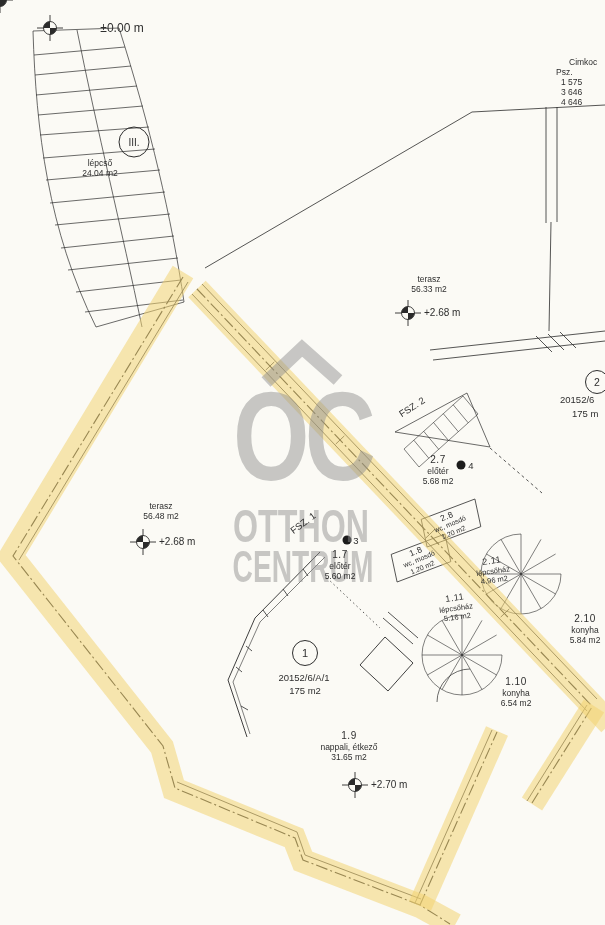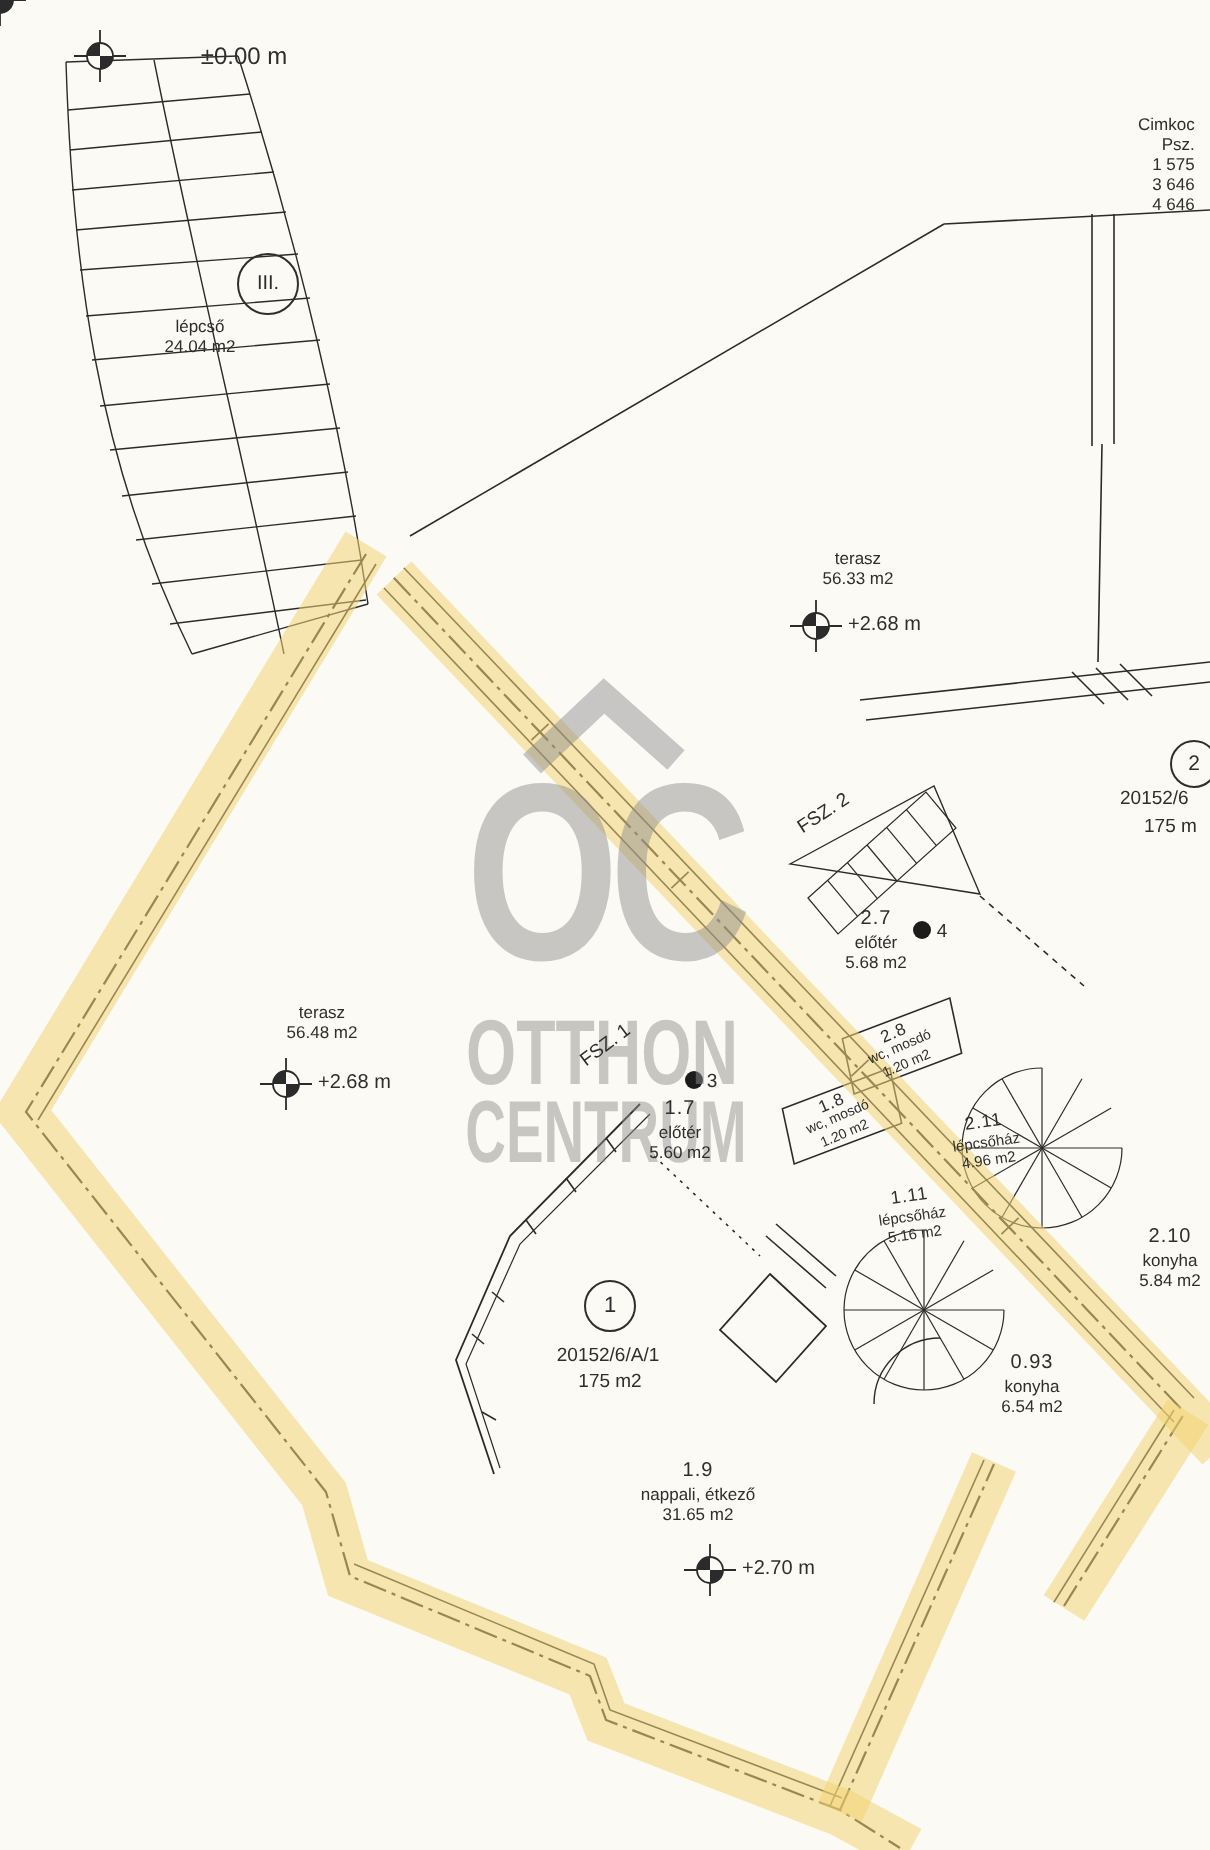--- a/index.html
+++ b/index.html
@@ -6,21 +6,21 @@
   #plan{
     position:relative;width:605px;height:925px;overflow:hidden;
     background:#fbfaf5;
     font-family:"Liberation Sans",sans-serif;color:#2e2e2e;
   }
   #linework{position:absolute;left:0;top:0;z-index:1;}
   .wm{position:absolute;z-index:2;color:#8f8f8f;opacity:.48;font-weight:bold;
       transform-origin:center;white-space:nowrap;}
   .lbl{position:absolute;z-index:3;transform:translate(-50%,-50%);
        text-align:center;line-height:1.2;white-space:nowrap;color:#2e2e2e;}
-  .lblL{position:absolute;z-index:3;text-align:right;line-height:1.2;
+  .lblL{position:absolute;z-index:3;text-align:left;line-height:1.2;
         white-space:nowrap;color:#2e2e2e;}
   .s8{font-size:8.5px;}
   .s9{font-size:9.5px;}
   .s10{font-size:10px;}
   .s12{font-size:12px;}
   .roomlbl span{display:block;}
   .roomlbl .rid{font-size:10px;letter-spacing:.5px;}
   .roomlbl .rnm,.roomlbl .rar{font-size:8.5px;}
   .badge{position:absolute;z-index:3;transform:translate(-50%,-50%);
          border:1px solid #2e2e2e;border-radius:50%;display:flex;
@@ -263,21 +263,21 @@
     <span class="rid">2.10</span>
     <span class="rnm">konyha</span>
     <span class="rar">5.84 m2</span>
   </div>
 
   <div class="badge" style="left:305px;top:653px;width:24px;height:24px;font-size:11px;">1</div>
   <div class="lbl s9" style="left:304px;top:678px;">20152/6/A/1</div>
   <div class="lbl s9" style="left:305px;top:691px;">175 m2</div>
 
   <div class="lbl roomlbl" style="left:516px;top:692px;">
-    <span class="rid">0.93</span>
+    <span class="rid">1.10</span>
     <span class="rnm">konyha</span>
     <span class="rar">6.54 m2</span>
   </div>
 
   <div class="lbl roomlbl" style="left:349px;top:746px;">
     <span class="rid">1.9</span>
     <span class="rnm">nappali, étkező</span>
     <span class="rar">31.65 m2</span>
   </div>
   <div class="lblL s10" style="left:371px;top:779px;">+2.70 m</div>

